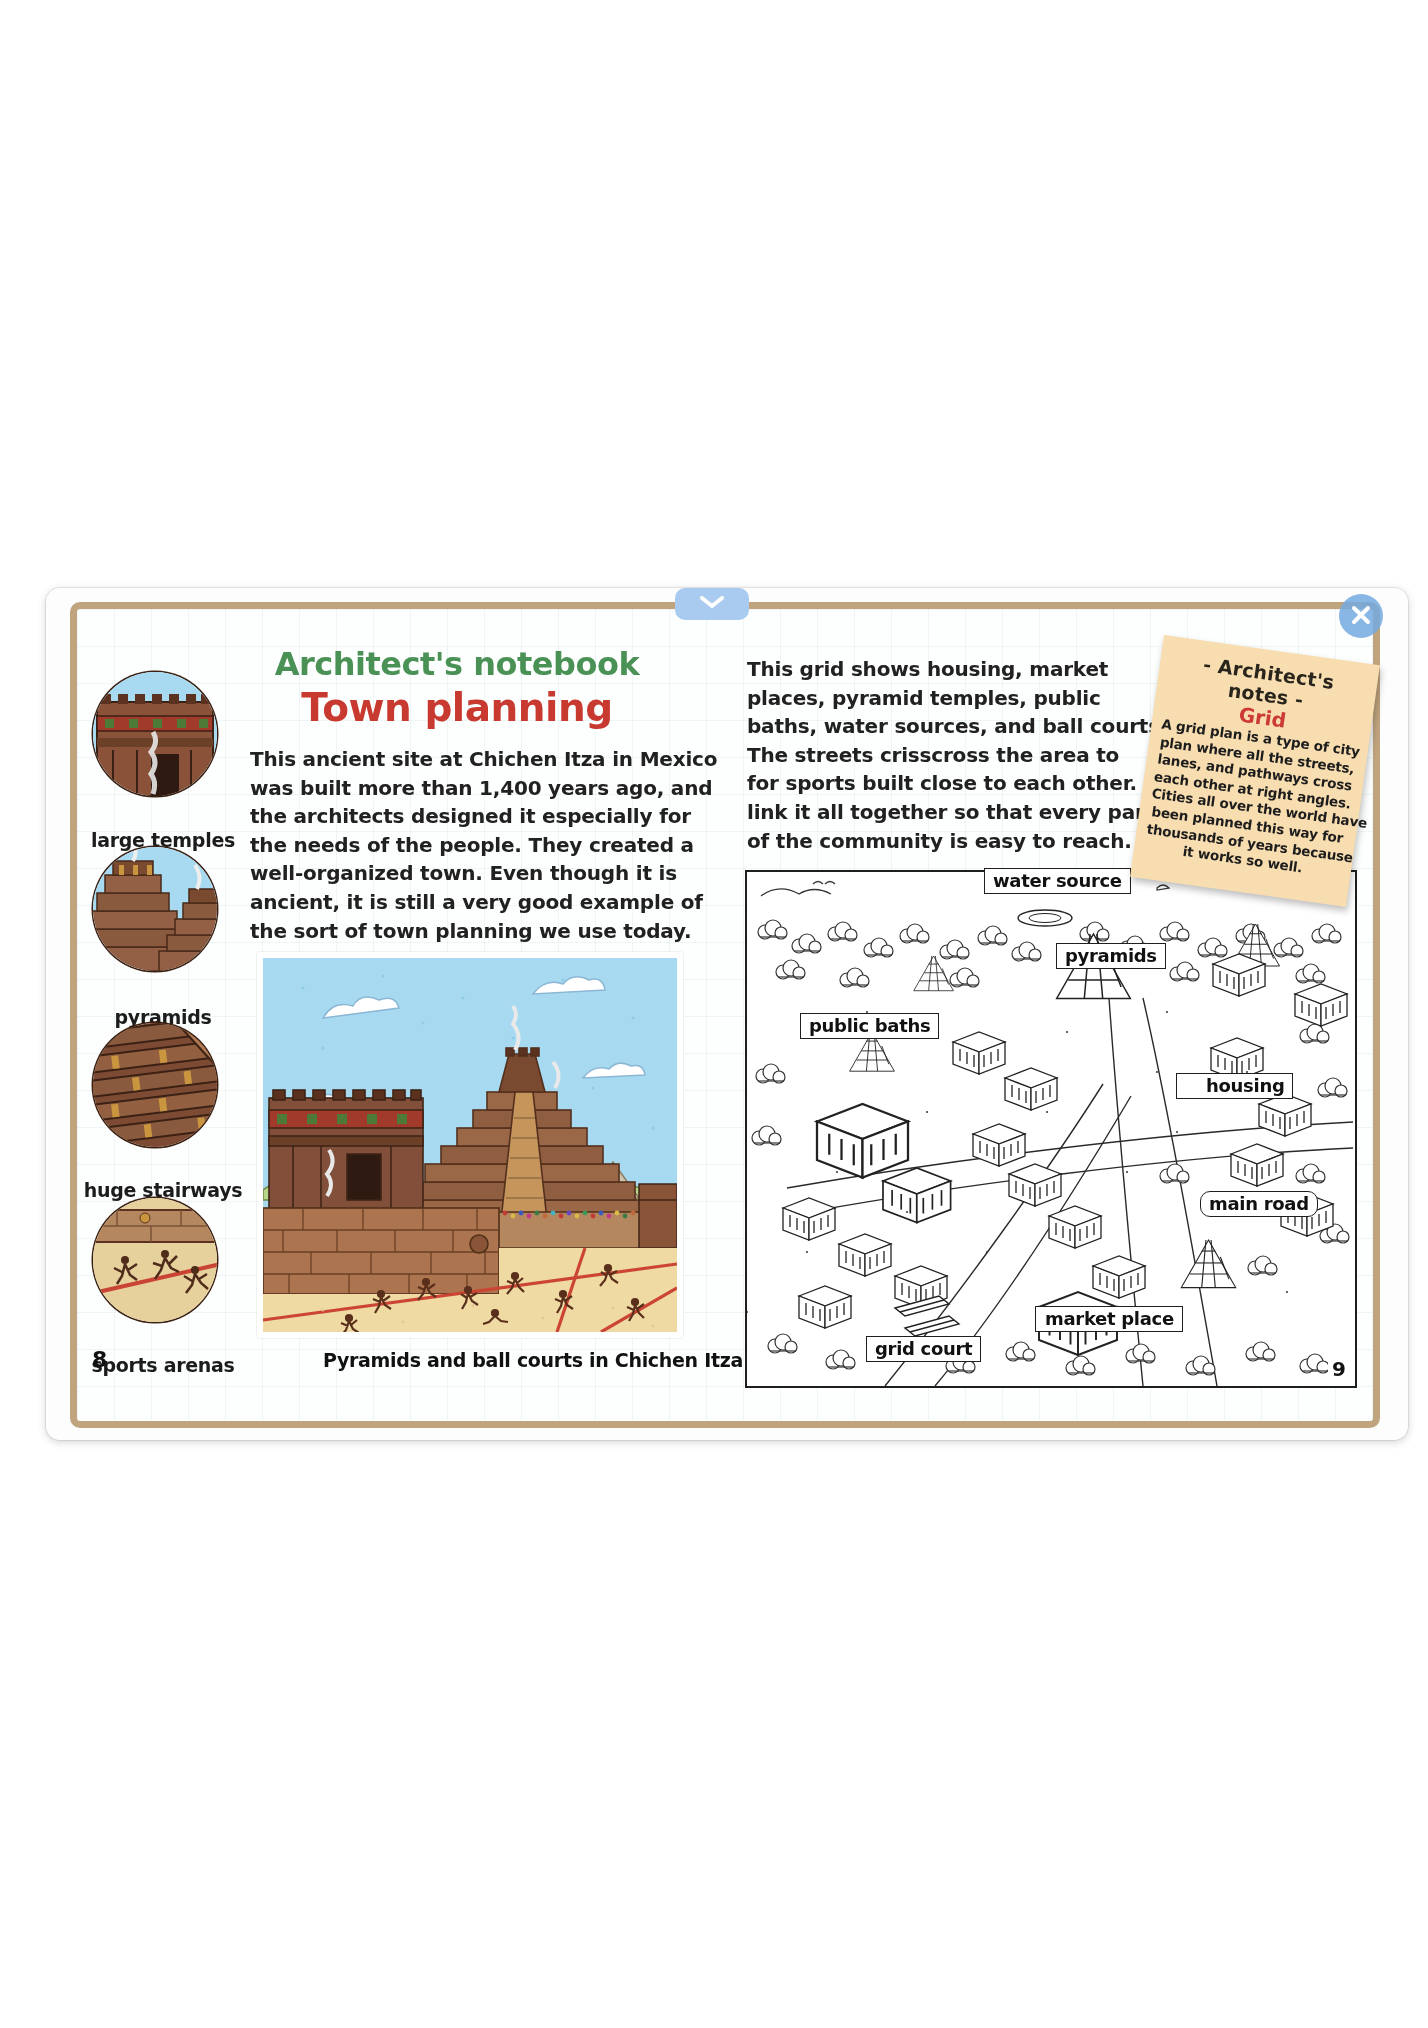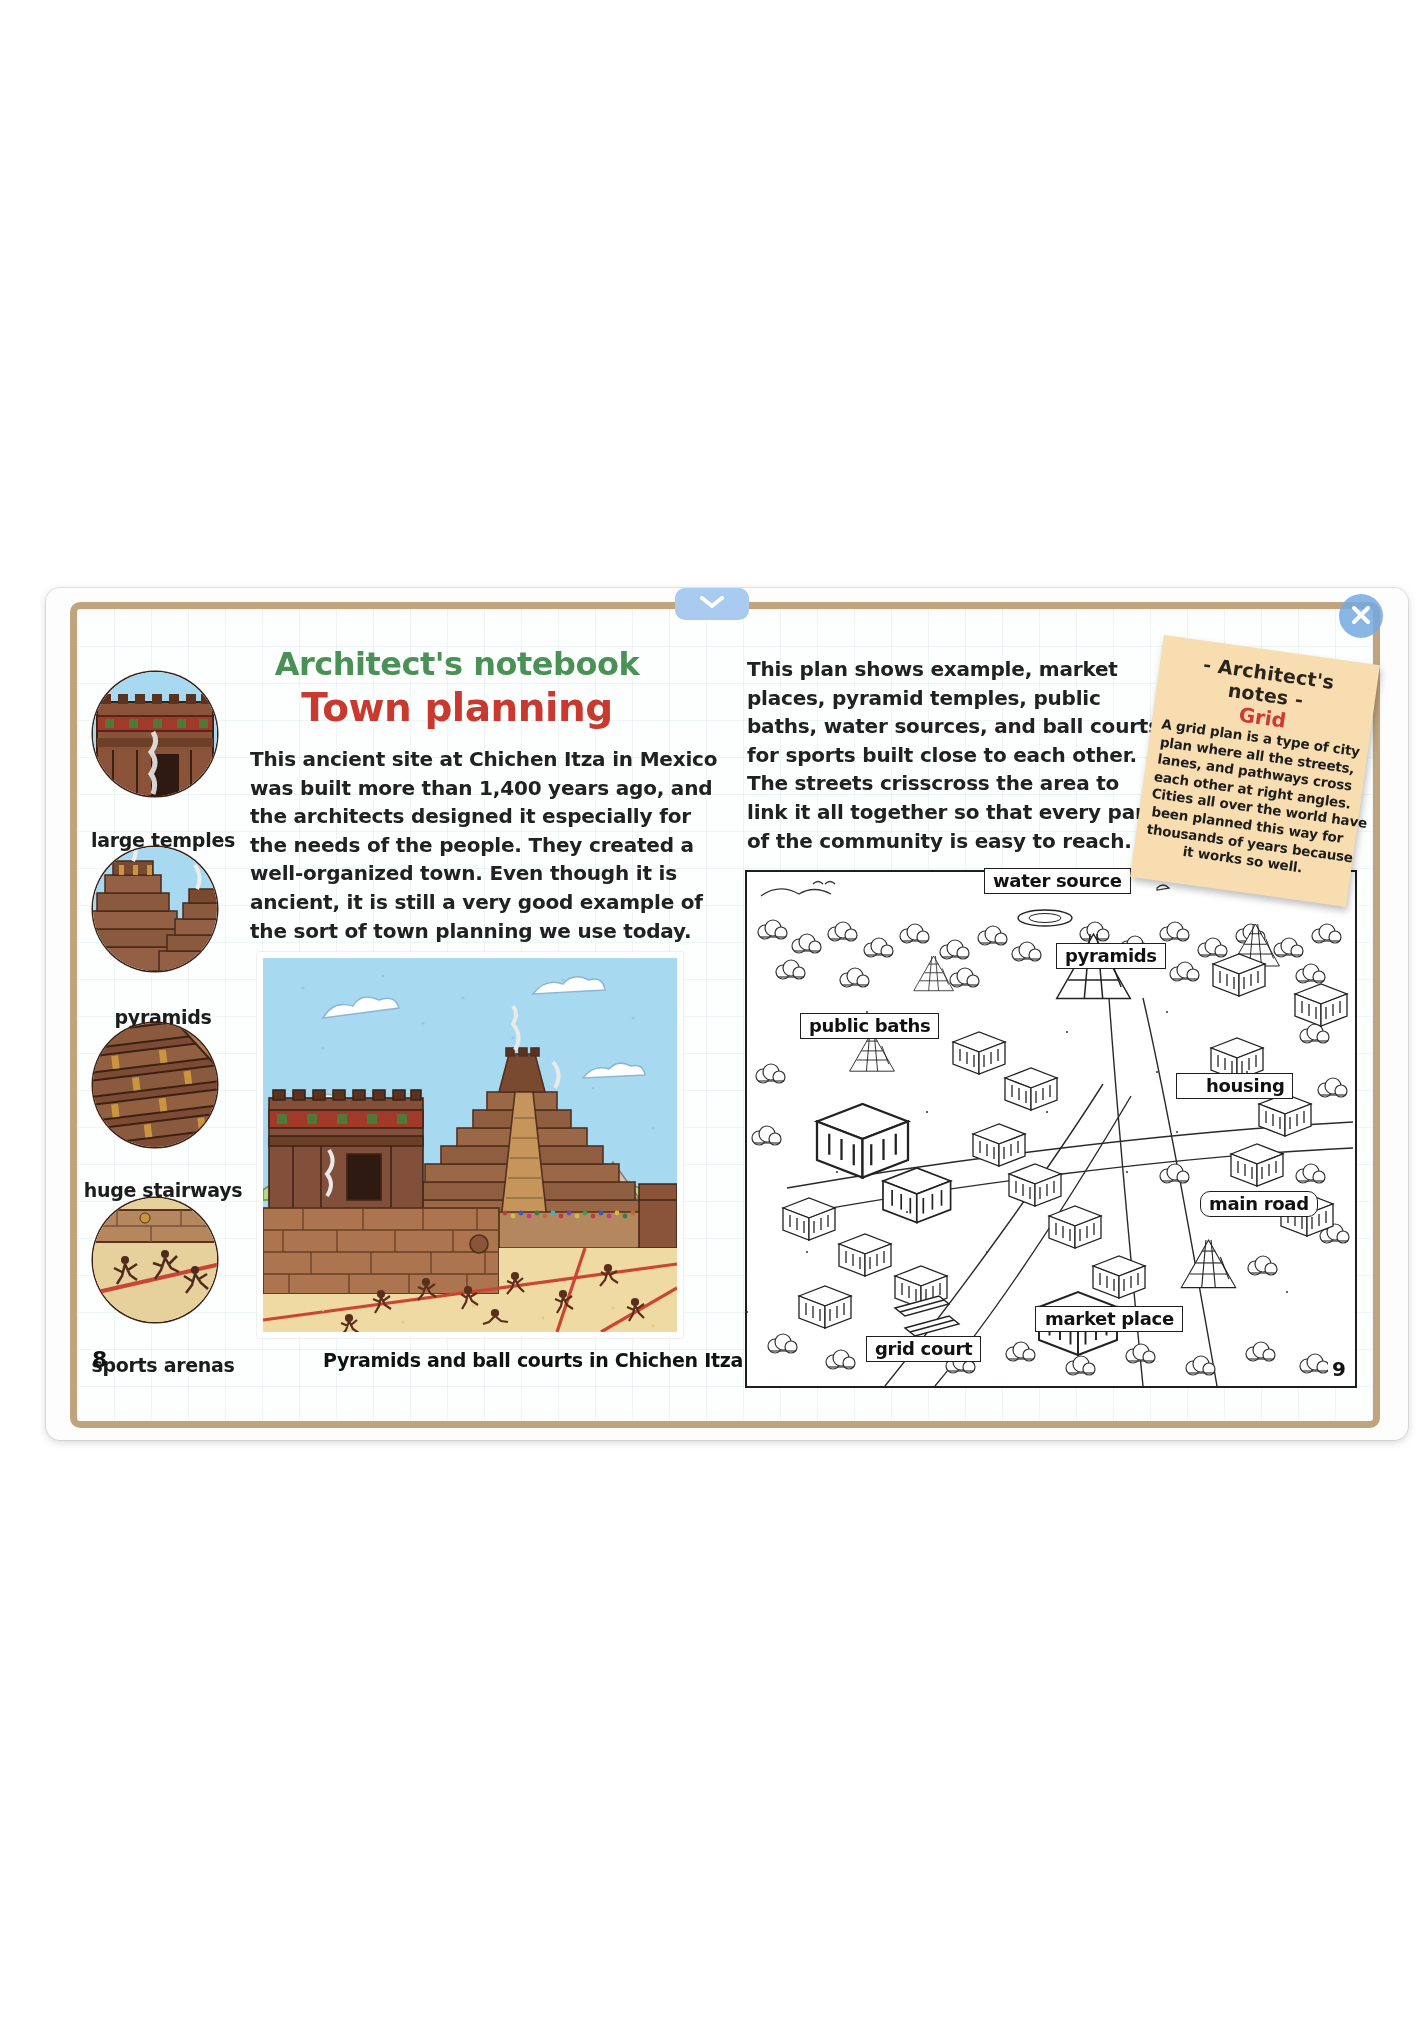--- a/index.html
+++ b/index.html
@@ -405,25 +405,25 @@
           <g transform="translate(232,362)">
               <circle cx="0" cy="-7" r="3"></circle>
               <path d="M0,-4 l-6,6 l-6,2 M0,-4 l6,5 l7,1" fill="none"></path>
             </g>
         </g>
       </svg>
     </div>
     <div class="caption">Pyramids and ball courts in Chichen Itza</div>
 
     <div class="para para-right">
-      <div>This plan shows example, market</div>
+      <div>This grid shows housing, market</div>
       <div>places, pyramid temples, public</div>
       <div>baths, water sources, and ball courts</div>
+      <div>The streets crisscross the area to</div>
       <div>for sports built close to each other.</div>
-      <div>The streets crisscross the area to</div>
       <div>link it all together so that every part</div>
       <div><span>of the </span><span style="font-weight:800">community</span><span> is easy to reach.</span></div>
     </div>
 
     <div class="note">
       <div class="note-title">- Architect's notes -</div>
       <div class="note-sub">Grid</div>
       <div class="note-line">A grid plan is a type of city</div>
       <div class="note-line">plan where all the streets,</div>
       <div class="note-line">lanes, and pathways cross</div>

